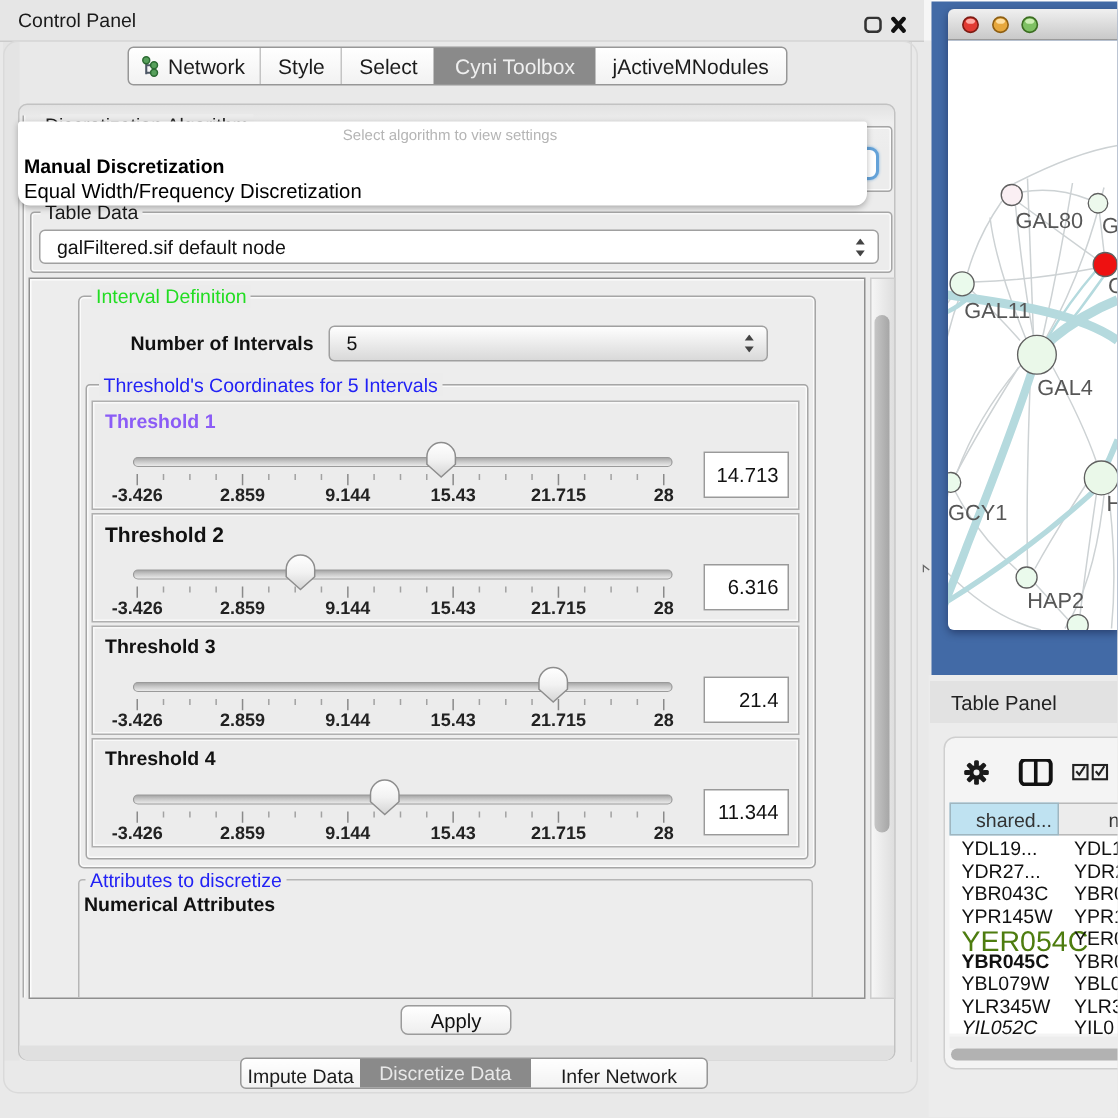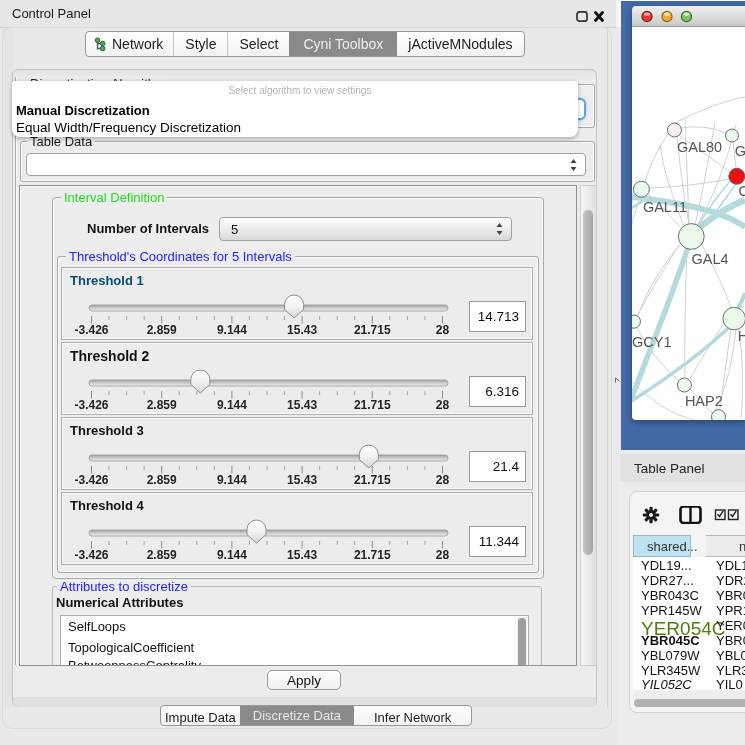--- a/index.html
+++ b/index.html
@@ -70,59 +70,53 @@
 <div class="grp" style="left:20px;top:83.5px;width:573px;height:42.5px;">
   <span class="grplab" style="color:#222;top:-9px;">Discretization Algorithm</span>
 </div>
 
 <div class="ab" style="left:26px;top:98px;width:560px;height:22px;background:#fff;border:2px solid #64a2d8;border-radius:6px;box-shadow:0 0 2px #7db4e0;box-sizing:border-box;"></div>
 
 <div class="grp" style="left:20px;top:141px;width:573px;height:39px;">
   <span class="grplab" style="color:#1a1a1a;">Table Data</span>
 </div>
 <div class="combo" style="left:26px;top:153px;width:558px;height:21px;">
+  <span class="txt">galFiltered.sif default node</span>
   <svg class="arr" viewBox="0 0 7 12">
       <path d="M3.5 0 L6.5 4 H0.5 Z" fill="#444"></path>
       <path d="M3.5 12 L6.5 8 H0.5 Z" fill="#444"></path>
     </svg>
 </div>
 
 <div class="ab" id="bigpanel" style="left:19px;top:185px;width:558px;height:481px;border:1px solid #8f8f8f;background:#ededed;box-sizing:border-box;overflow:hidden;box-shadow:inset 1px 1px 0 rgba(255,255,255,0.85);">
   <div style="position:absolute;left:32px;top:400px;width:488px;height:90px;border:1px solid #b6b6b6;border-radius:3px;">
     <span style="position:absolute;top:-8px;left:4px;background:#ededed;padding:0 3px;font-size:13px;color:#2222f5;white-space:nowrap;">Attributes to discretize</span>
   </div>
   <div style="position:absolute;left:36px;top:409px;font-size:13px;font-weight:bold;color:#111;">Numerical Attributes</div>
-  <div style="position:absolute;left:40px;top:429px;width:469px;height:60px;background:#fff;border:1px solid #ababab;box-sizing:border-box;font-size:13px;color:#111;">
-    <div style="position:absolute;left:7px;top:3px;">SelfLoops</div>
-    <div style="position:absolute;left:7px;top:24px;">TopologicalCoefficient</div>
-    <div style="position:absolute;left:7px;top:42px;">BetweennessCentrality</div>
-    <div style="position:absolute;right:1px;top:1px;width:10px;height:58px;background:#f0f0f0;"></div>
-    <div style="position:absolute;right:2px;top:2px;width:8px;height:56px;background:#9e9e9e;border-radius:4px;"></div>
-  </div>
 </div>
 
 <div class="ab" style="left:580px;top:185px;width:17px;height:481px;background:linear-gradient(90deg,#f6f6f6,#dedede);border:1px solid #cdcdcd;box-sizing:border-box;"></div>
 <div class="ab" style="left:583px;top:210px;width:10px;height:345px;background:linear-gradient(90deg,#c6c6c6,#a6a6a6);border-radius:5px;"></div>
 
 <div class="grp" style="left:52px;top:197px;width:490px;height:380px;border-radius:4px;">
   <span class="grplab" style="color:#22dd22;left:8px;">Interval Definition</span>
 </div>
 <div class="ab" style="left:87px;top:221px;font-size:13px;font-weight:bold;color:#111;">Number of Intervals</div>
 <div class="combo" style="left:219px;top:217px;width:291px;height:22px;background:linear-gradient(#fefefe,#d9d9d9);">
     <span class="txt">5</span>
   <svg class="arr" viewBox="0 0 7 12">
       <path d="M3.5 0 L6.5 4 H0.5 Z" fill="#444"></path>
       <path d="M3.5 12 L6.5 8 H0.5 Z" fill="#444"></path>
     </svg>
   </div>
 <div class="grp" style="left:57px;top:256px;width:480px;height:315px;">
   <span class="grplab" style="color:#2222f5;left:8px;">Threshold's Coordinates for 5 Intervals</span>
 </div>
 <div class="ab thrbox" style="left:61px;top:267px;width:472px;height:73px;border:1px solid #b0b0b0;background:#ececec;box-sizing:border-box;box-shadow:inset 0 0 0 1px rgba(255,255,255,0.7);">
-  <div style="position:absolute;left:8px;top:5px;font-size:13px;font-weight:bold;color:#0c4a6e;">Threshold 1</div>
+  <div style="position:absolute;left:8px;top:5px;font-size:13px;font-weight:bold;color:#8b5cf6;">Threshold 1</div>
   <svg style="position:absolute;left:0;top:0;" width="472" height="73" viewBox="0 0 472 73">
     <rect x="27" y="37" width="359" height="6" rx="3" fill="url(#trackg)" stroke="#9a9a9a" stroke-width="0.8"></rect>
     <path d="M29.5 48 V55.5 M99.7 48 V55.5 M169.9 48 V55.5 M240.1 48 V55.5 M310.3 48 V55.5 M380.5 48 V55.5" stroke="#8a8a8a" stroke-width="1"></path>
     <path d="M47.0 48 V52 M64.6 48 V52 M82.1 48 V52 M117.2 48 V52 M134.8 48 V52 M152.3 48 V52 M187.4 48 V52 M205.0 48 V52 M222.5 48 V52 M257.6 48 V52 M275.2 48 V52 M292.7 48 V52 M327.8 48 V52 M345.4 48 V52 M362.9 48 V52" stroke="#a2a2a2" stroke-width="1"></path>
     <text x="29.5" y="66" font-size="12" font-weight="bold" fill="#222" text-anchor="middle" font-family="Liberation Sans">-3.426</text>
     <text x="99.7" y="66" font-size="12" font-weight="bold" fill="#222" text-anchor="middle" font-family="Liberation Sans">2.859</text>
     <text x="169.9" y="66" font-size="12" font-weight="bold" fill="#222" text-anchor="middle" font-family="Liberation Sans">9.144</text>
     <text x="240.1" y="66" font-size="12" font-weight="bold" fill="#222" text-anchor="middle" font-family="Liberation Sans">15.43</text>
     <text x="310.3" y="66" font-size="12" font-weight="bold" fill="#222" text-anchor="middle" font-family="Liberation Sans">21.715</text>
     <text x="380.5" y="66" font-size="12" font-weight="bold" fill="#222" text-anchor="middle" font-family="Liberation Sans">28</text>
@@ -309,21 +303,21 @@
     <rect x="38.5" y="0.5" width="20" height="16.5" rx="3" fill="none" stroke="#111" stroke-width="2.6"></rect>
     <line x1="48.5" y1="0.5" x2="48.5" y2="17" stroke="#111" stroke-width="2.4"></line>
     <g stroke="#222" stroke-width="1.4" fill="none">
       <rect x="73.5" y="4" width="9.5" height="9.5"></rect>
         <path d="M75.5 8.2 L77.5 10.5 L81.2 4.8"></path>
       <rect x="86.5" y="4" width="9.5" height="9.5"></rect>
         <path d="M88.5 8.2 L90.5 10.5 L94.2 4.8"></path>
     </g>
   </svg>
   <div style="position:absolute;left:3px;top:65px;width:127px;height:132px;background:#fff;"></div>
-  <div style="position:absolute;left:3px;top:43px;width:58px;height:22px;background:#bfe2f1;border:1px solid #9fb6c0;box-sizing:border-box;font-size:13px;color:#333;text-align:center;line-height:21px;padding-left:13px;">shared...</div>
+  <div style="position:absolute;left:3px;top:43px;width:73px;height:22px;background:#bfe2f1;border:1px solid #9fb6c0;box-sizing:border-box;font-size:13px;color:#333;text-align:center;line-height:21px;padding-left:13px;">shared...</div>
   <div style="position:absolute;left:76px;top:43px;width:54px;height:22px;background:#ececec;border:1px solid #b9b9b9;border-left:none;box-sizing:border-box;font-size:13px;color:#333;padding-left:33px;line-height:21px;">n</div>
     <div style="position:absolute;left:11px;top:66.0px;font-size:13px;color:#111;">YDL19...</div>
     <div style="position:absolute;left:86px;top:66.0px;font-size:13px;color:#111;">YDL1</div>
     <div style="position:absolute;left:11px;top:80.9px;font-size:13px;color:#111;">YDR27...</div>
     <div style="position:absolute;left:86px;top:80.9px;font-size:13px;color:#111;">YDR2</div>
     <div style="position:absolute;left:11px;top:95.9px;font-size:13px;color:#111;">YBR043C</div>
     <div style="position:absolute;left:86px;top:95.9px;font-size:13px;color:#111;">YBR0</div>
     <div style="position:absolute;left:11px;top:110.8px;font-size:13px;color:#111;">YPR145W</div>
     <div style="position:absolute;left:86px;top:110.8px;font-size:13px;color:#111;">YPR1</div>
     <div style="position:absolute;left:11px;top:125.7px;font-size:19px;color:#4d7c0f;">YER054C</div>

